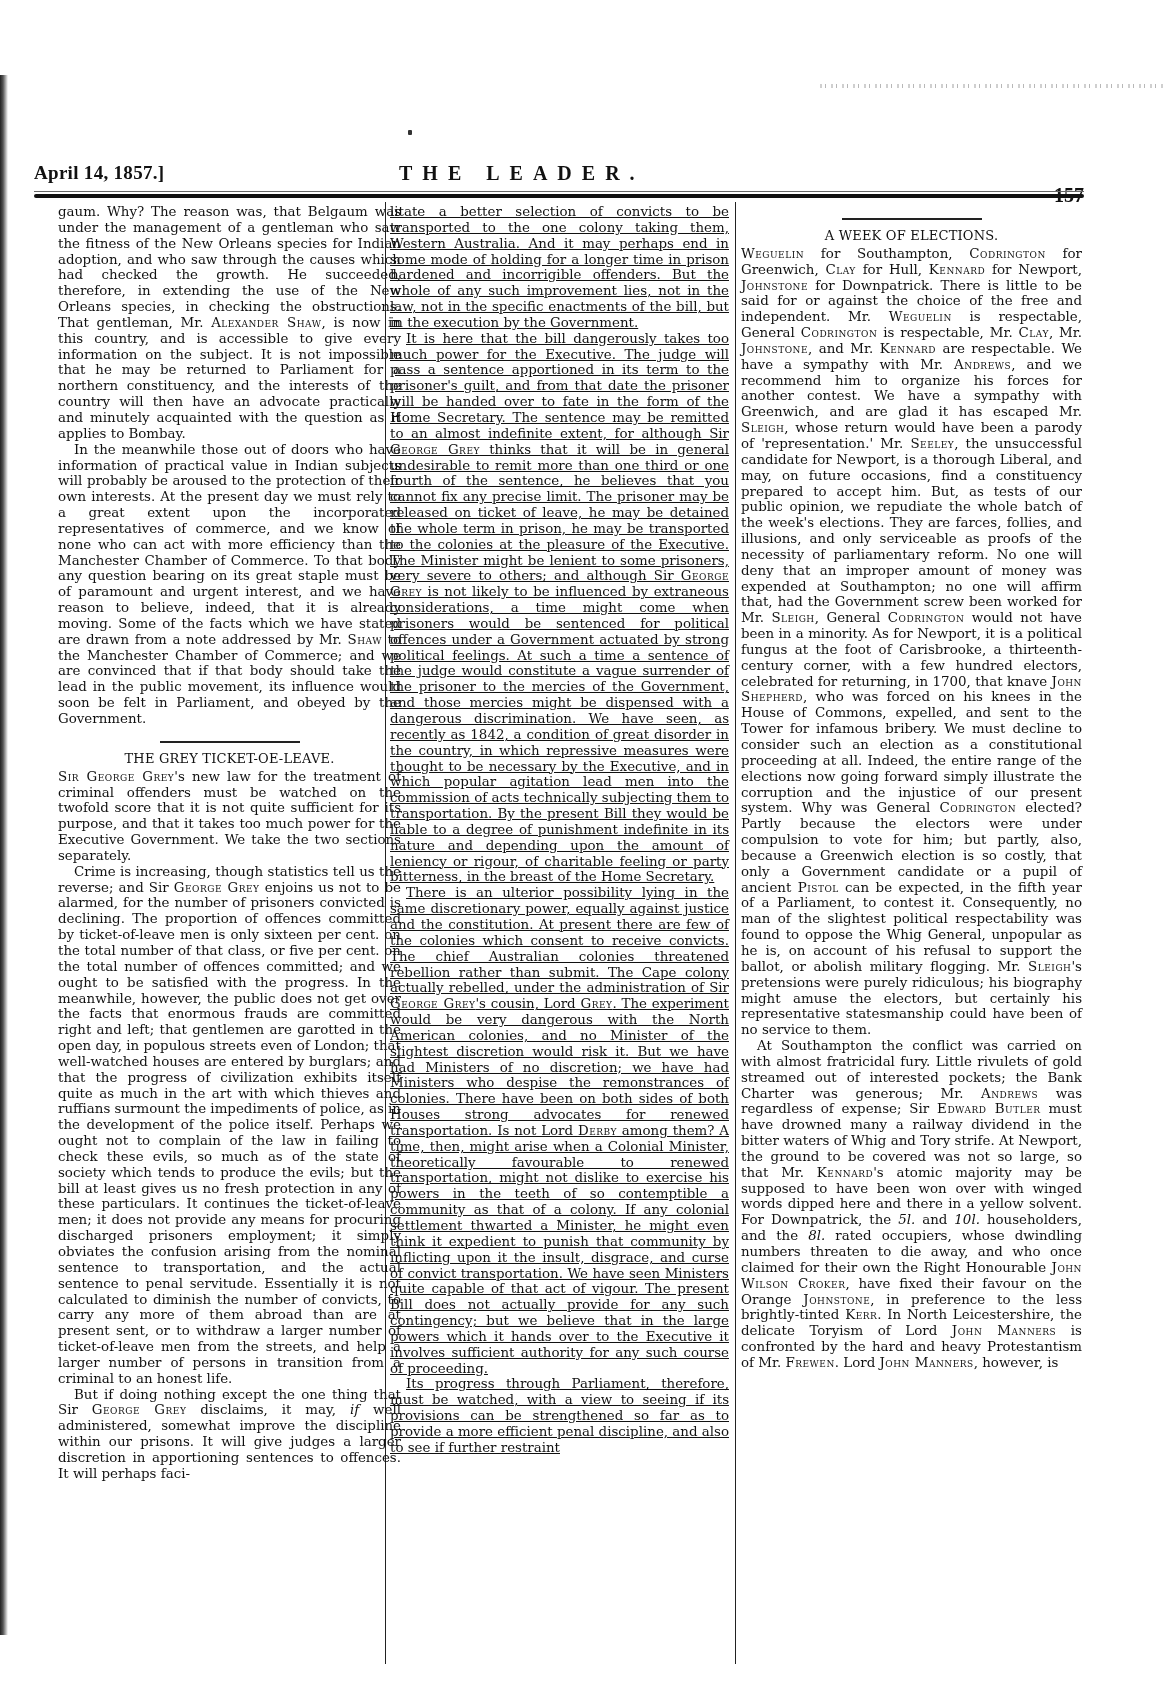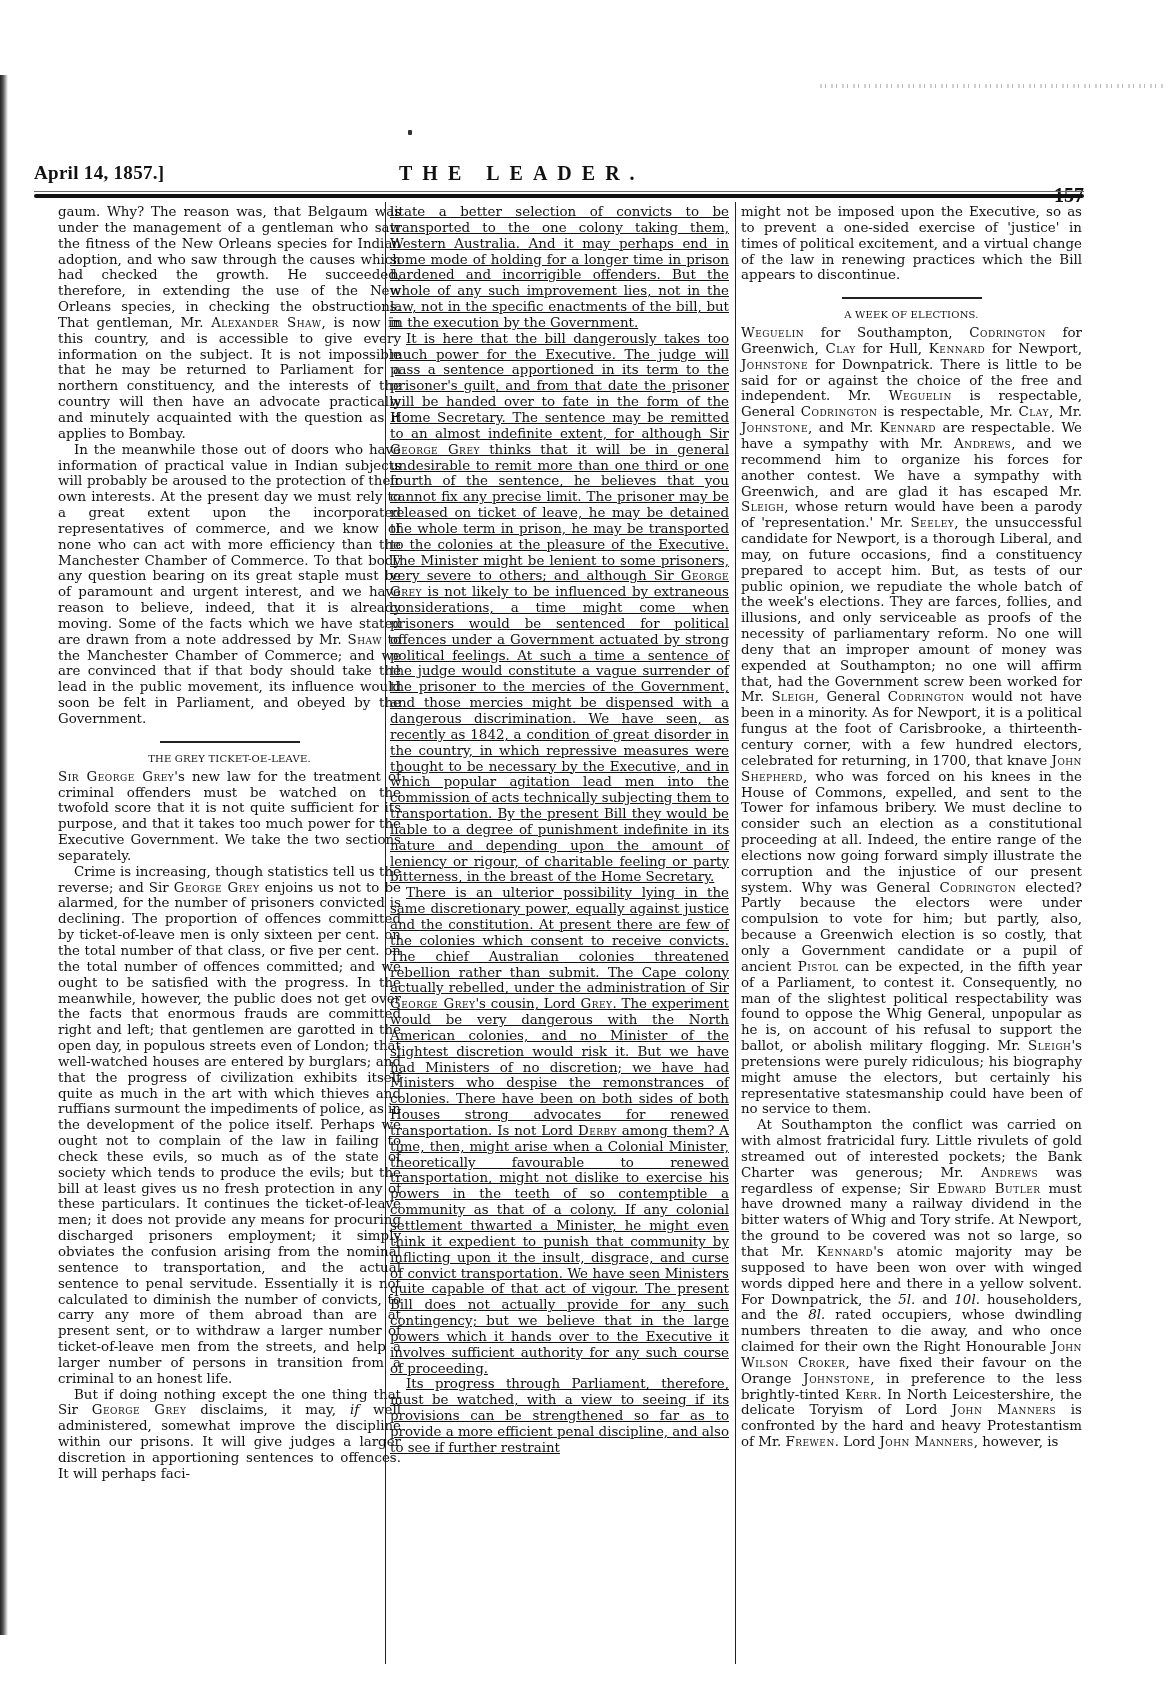--- a/index.html
+++ b/index.html
@@ -46,21 +46,21 @@
       hyphens: none;
     }
     .col p { margin: 0; text-indent: 16px; }
     .col p.noindent { text-indent: 0; }
     .col1 { left: 58px; width: 343px; }
     .col2 { left: 390px; width: 339px; text-decoration: underline; }
     .col3 { left: 741px; width: 341px; }
     .vrule { position: absolute; width: 1px; background: #222; }
     .sc { font-variant: small-caps; letter-spacing: .5px; }
     .heading {
-      text-align: center; margin: 6px 0 2px 0; font-size: 10px; letter-spacing: .2px;
+      text-align: center; margin: 6px 0 2px 0; font-size: 13px; letter-spacing: .2px;
     }
     .sep {
       width: 140px; height: 2px; background: #222; margin: 14px auto 8px auto;
     }
     .col p.last { text-align-last: left; }
   </style>
 </head>
 <body>
 
 <div class="binding-edge"></div>
@@ -87,18 +87,17 @@
     <p>Crime is increasing, though statistics tell us the reverse; and Sir <span class="sc">George Grey</span> enjoins us not to be alarmed, for the number of prisoners convicted is declining. The proportion of offences committed by ticket-of-leave men is only sixteen per cent. on the total number of that class, or five per cent. on the total number of offences committed; and we ought to be satisfied with the progress. In the meanwhile, however, the public does not get over the facts that enormous frauds are committed right and left; that gentlemen are garotted in the open day, in populous streets even of London; that well-watched houses are entered by burglars; and that the progress of civilization exhibits itself quite as much in the art with which thieves and ruffians surmount the impediments of police, as in the development of the police itself. Perhaps we ought not to complain of the law in failing to check these evils, so much as of the state of society which tends to produce the evils; but the bill at least gives us no fresh protection in any of these particulars. It continues the ticket-of-leave men; it does not provide any means for procuring discharged prisoners employment; it simply obviates the confusion arising from the nominal sentence to transportation, and the actual sentence to penal servitude. Essentially it is not calculated to diminish the number of convicts, to carry any more of them abroad than are at present sent, or to withdraw a larger number of ticket-of-leave men from the streets, and help a larger number of persons in transition from a criminal to an honest life.</p>
     <p class="last">But if doing nothing except the one thing that Sir <span class="sc">George Grey</span> disclaims, it may, <i>if</i> well administered, somewhat improve the discipline within our prisons. It will give judges a larger discretion in apportioning sentences to offences. It will perhaps faci-</p>
   </div>
 <div class="col col2">
     <p class="noindent">litate a better selection of convicts to be transported to the one colony taking them, Western Australia. And it may perhaps end in some mode of holding for a longer time in prison hardened and incorrigible offenders. But the whole of any such improvement lies, not in the law, not in the specific enactments of the bill, but in the execution by the Government.</p>
     <p>It is here that the bill dangerously takes too much power for the Executive. The judge will pass a sentence apportioned in its term to the prisoner's guilt, and from that date the prisoner will be handed over to fate in the form of the Home Secretary. The sentence may be remitted to an almost indefinite extent, for although Sir <span class="sc">George Grey</span> thinks that it will be in general undesirable to remit more than one third or one fourth of the sentence, he believes that you cannot fix any precise limit. The prisoner may be released on ticket of leave, he may be detained the whole term in prison, he may be transported to the colonies at the pleasure of the Executive. The Minister might be lenient to some prisoners, very severe to others; and although Sir <span class="sc">George Grey</span> is not likely to be influenced by extraneous considerations, a time might come when prisoners would be sentenced for political offences under a Government actuated by strong political feelings. At such a time a sentence of the judge would constitute a vague surrender of the prisoner to the mercies of the Government, and those mercies might be dispensed with a dangerous discrimination. We have seen, as recently as 1842, a condition of great disorder in the country, in which repressive measures were thought to be necessary by the Executive, and in which popular agitation lead men into the commission of acts technically subjecting them to transportation. By the present Bill they would be liable to a degree of punishment indefinite in its nature and depending upon the amount of leniency or rigour, of charitable feeling or party bitterness, in the breast of the Home Secretary.</p>
     <p>There is an ulterior possibility lying in the same discretionary power, equally against justice and the constitution. At present there are few of the colonies which consent to receive convicts. The chief Australian colonies threatened rebellion rather than submit. The Cape colony actually rebelled, under the administration of Sir <span class="sc">George Grey</span>'s cousin, Lord <span class="sc">Grey</span>. The experiment would be very dangerous with the North American colonies, and no Minister of the slightest discretion would risk it. But we have had Ministers of no discretion; we have had Ministers who despise the remonstrances of colonies. There have been on both sides of both Houses strong advocates for renewed transportation. Is not Lord <span class="sc">Derby</span> among them? A time, then, might arise when a Colonial Minister, theoretically favourable to renewed transportation, might not dislike to exercise his powers in the teeth of so contemptible a community as that of a colony. If any colonial settlement thwarted a Minister, he might even think it expedient to punish that community by inflicting upon it the insult, disgrace, and curse of convict transportation. We have seen Ministers quite capable of that act of vigour. The present Bill does not actually provide for any such contingency; but we believe that in the large powers which it hands over to the Executive it involves sufficient authority for any such course of proceeding.</p>
     <p class="last">Its progress through Parliament, therefore, must be watched, with a view to seeing if its provisions can be strengthened so far as to provide a more efficient penal discipline, and also to see if further restraint</p>
   </div>
 <div class="col col3">
-    <p class="noindent">might not be imposed upon the Executive, so as to prevent a one-sided exercise of 'justice' in times of political excitement, and a virtual change of the law in renewing practices which the Bill appears to discontinue.</p>
     <div class="sep"></div>
     <div class="heading">A WEEK OF ELECTIONS.</div>
     <p class="noindent"><span class="sc">Weguelin</span> for Southampton, <span class="sc">Codrington</span> for Greenwich, <span class="sc">Clay</span> for Hull, <span class="sc">Kennard</span> for Newport, <span class="sc">Johnstone</span> for Downpatrick. There is little to be said for or against the choice of the free and independent. Mr. <span class="sc">Weguelin</span> is respectable, General <span class="sc">Codrington</span> is respectable, Mr. <span class="sc">Clay</span>, Mr. <span class="sc">Johnstone</span>, and Mr. <span class="sc">Kennard</span> are respectable. We have a sympathy with Mr. <span class="sc">Andrews</span>, and we recommend him to organize his forces for another contest. We have a sympathy with Greenwich, and are glad it has escaped Mr. <span class="sc">Sleigh</span>, whose return would have been a parody of 'representation.' Mr. <span class="sc">Seeley</span>, the unsuccessful candidate for Newport, is a thorough Liberal, and may, on future occasions, find a constituency prepared to accept him. But, as tests of our public opinion, we repudiate the whole batch of the week's elections. They are farces, follies, and illusions, and only serviceable as proofs of the necessity of parliamentary reform. No one will deny that an improper amount of money was expended at Southampton; no one will affirm that, had the Government screw been worked for Mr. <span class="sc">Sleigh</span>, General <span class="sc">Codrington</span> would not have been in a minority. As for Newport, it is a political fungus at the foot of Carisbrooke, a thirteenth-century corner, with a few hundred electors, celebrated for returning, in 1700, that knave <span class="sc">John Shepherd</span>, who was forced on his knees in the House of Commons, expelled, and sent to the Tower for infamous bribery. We must decline to consider such an election as a constitutional proceeding at all. Indeed, the entire range of the elections now going forward simply illustrate the corruption and the injustice of our present system. Why was General <span class="sc">Codrington</span> elected? Partly because the electors were under compulsion to vote for him; but partly, also, because a Greenwich election is so costly, that only a Government candidate or a pupil of ancient <span class="sc">Pistol</span> can be expected, in the fifth year of a Parliament, to contest it. Consequently, no man of the slightest political respectability was found to oppose the Whig General, unpopular as he is, on account of his refusal to support the ballot, or abolish military flogging. Mr. <span class="sc">Sleigh</span>'s pretensions were purely ridiculous; his biography might amuse the electors, but certainly his representative statesmanship could have been of no service to them.</p>
     <p class="last">At Southampton the conflict was carried on with almost fratricidal fury. Little rivulets of gold streamed out of interested pockets; the Bank Charter was generous; Mr. <span class="sc">Andrews</span> was regardless of expense; Sir <span class="sc">Edward Butler</span> must have drowned many a railway dividend in the bitter waters of Whig and Tory strife. At Newport, the ground to be covered was not so large, so that Mr. <span class="sc">Kennard</span>'s atomic majority may be supposed to have been won over with winged words dipped here and there in a yellow solvent. For Downpatrick, the <i>5l.</i> and <i>10l.</i> householders, and the <i>8l.</i> rated occupiers, whose dwindling numbers threaten to die away, and who once claimed for their own the Right Honourable <span class="sc">John Wilson Croker</span>, have fixed their favour on the Orange <span class="sc">Johnstone</span>, in preference to the less brightly-tinted <span class="sc">Kerr</span>. In North Leicestershire, the delicate Toryism of Lord <span class="sc">John Manners</span> is confronted by the hard and heavy Protestantism of Mr. <span class="sc">Frewen</span>. Lord <span class="sc">John Manners</span>, however, is</p>
   </div>
 
 </body></html>

